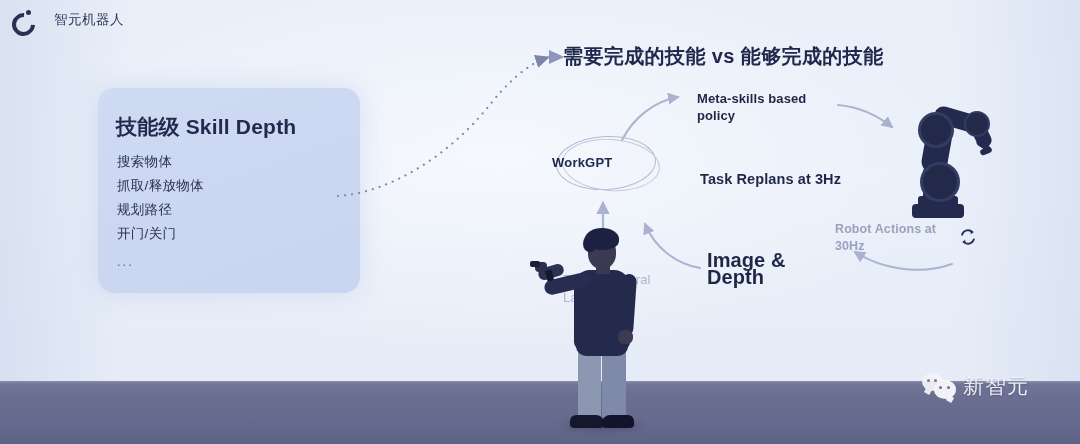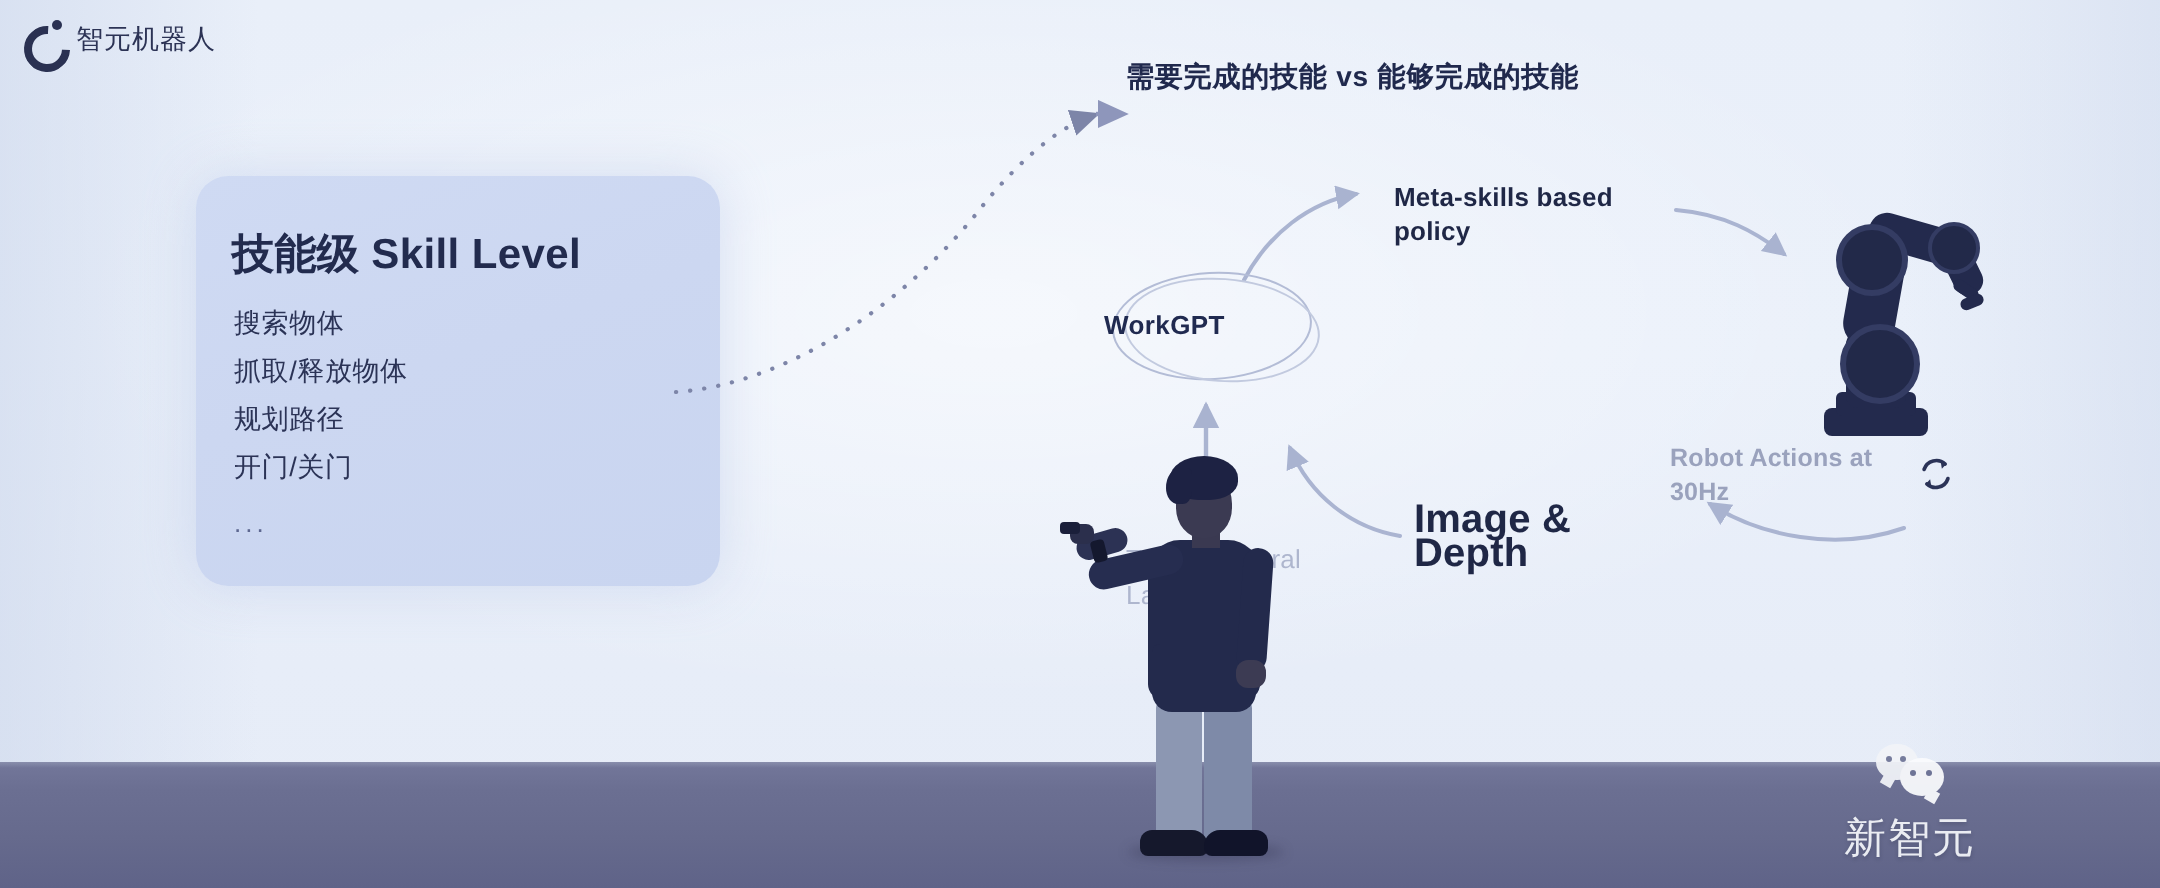--- a/index.html
+++ b/index.html
@@ -29,37 +29,37 @@
     background:linear-gradient(180deg,rgba(140,146,175,.85),rgba(0,0,0,0));
   }
   
   #brand{position:absolute;left:12px;top:10px;display:flex;align-items:center;gap:7px;}
   #brand .mark{position:relative;width:19px;height:19px;}
   #brand .mark .ring{
     position:absolute;left:0;top:3px;width:15px;height:15px;border-radius:50%;
     border:4px solid #2a3152;border-right-color:transparent;transform:rotate(-42deg);
   }
   #brand .mark .dot{position:absolute;right:0px;top:0px;width:5px;height:5px;border-radius:50%;background:#2a3152;}
-  #brand .btxt{font-size:13.5px;color:#2c3355;letter-spacing:.5px;font-weight:500;}
+  #brand .btxt{font-size:13.5px;color:#2c3355;letter-spacing:.5px;font-weight:500;margin-left:16px;}
   
   #skill-card{
     position:absolute;left:98px;top:88px;width:262px;height:205px;
     border-radius:16px;
     background:linear-gradient(160deg,#cfdaf3 0%,#ccd7f1 45%,#c9d5f0 100%);
     box-shadow:0 0 26px rgba(180,196,230,.45);
   }
   #skill-card .title{
     position:absolute;left:18px;top:25px;font-size:21px;font-weight:700;color:#222b4e;letter-spacing:.2px;white-space:nowrap;
   }
   #skill-card ul{list-style:none;margin:0;padding:0;position:absolute;left:19px;top:62px;}
   #skill-card li{font-size:13.5px;color:#2b3356;line-height:24px;font-weight:500;letter-spacing:.3px;}
   #skill-card li.ell{color:#5d6790;font-size:13px;letter-spacing:2px;padding-top:4px;}
   
   #headline{
-    position:absolute;left:563px;top:30px;font-size:14px;font-weight:700;color:#20294d;letter-spacing:.4px;white-space:nowrap;
+    position:absolute;left:563px;top:43px;font-size:20px;font-weight:700;color:#20294d;letter-spacing:.4px;white-space:nowrap;
   }
   
   .dlabel{position:absolute;color:#1f2746;font-size:13px;font-weight:700;line-height:17px;letter-spacing:.1px;}
   #lbl-meta{left:697px;top:90px;}
   #lbl-replan{left:700px;top:171px;font-size:14.5px;font-weight:600;}
   #lbl-imgdepth{left:707px;top:252px;font-size:20px;}
   #lbl-robotact{left:835px;top:221px;color:#9aa2bd;font-weight:700;font-size:12.5px;}
   #lbl-tasknl{left:563px;top:271px;color:#aeb6ce;font-weight:500;font-size:13px;line-height:18px;}
   #lbl-workgpt{left:552px;top:154px;font-size:13px;font-weight:700;color:#202a50;letter-spacing:.2px;}
   
@@ -100,21 +100,21 @@
   #r-link1{left:34px;top:18px;width:26px;height:52px;border-radius:12px;transform:rotate(10deg);}
   #r-j2{left:28px;top:8px;width:30px;height:30px;border-radius:50%;background:#222949;border:3px solid #343c63;}
   #r-link2{left:44px;top:6px;width:44px;height:18px;border-radius:9px;transform:rotate(16deg);}
   #r-j3{left:74px;top:7px;width:22px;height:22px;border-radius:50%;background:#222949;border:2.5px solid #343c63;}
   #r-link3{left:84px;top:18px;width:15px;height:26px;border-radius:7px;transform:rotate(-26deg);}
   #r-grip1{left:86px;top:38px;width:14px;height:6px;border-radius:3px;transform:rotate(34deg);}
   #r-grip2{left:90px;top:44px;width:12px;height:6px;border-radius:3px;transform:rotate(-22deg);}
   
   #refresh-icon{position:absolute;left:957px;top:226px;width:22px;height:22px;}
   
-  #watermark{position:absolute;left:922px;top:372px;display:flex;align-items:center;gap:7px;opacity:.93;flex-direction:column;}
+  #watermark{position:absolute;left:922px;top:372px;display:flex;align-items:center;gap:7px;opacity:.93;}
   #watermark .wbubbles{position:relative;width:34px;height:26px;}
   #watermark .wb1{position:absolute;left:0;top:0;width:21px;height:18px;border-radius:50%;background:#f2f4f8;}
   #watermark .wb1:after{content:"";position:absolute;left:3px;bottom:-3px;width:6px;height:6px;background:#f2f4f8;transform:rotate(30deg);}
   #watermark .wb2{position:absolute;left:12px;top:7px;width:22px;height:19px;border-radius:50%;background:#fbfcfe;}
   #watermark .wb2:after{content:"";position:absolute;right:3px;bottom:-3px;width:6px;height:6px;background:#fbfcfe;transform:rotate(30deg);}
   #watermark .we{position:absolute;width:3.2px;height:3.2px;border-radius:50%;background:#6e7496;}
   #watermark .wtxt{font-size:21px;color:#f4f6fa;font-weight:500;letter-spacing:1px;text-shadow:0 1px 2px rgba(40,45,70,.35);}
 </style>
 </head>
 <body>
@@ -126,21 +126,21 @@
 
   <div id="brand">
     <span class="mark">
       <span class="ring"></span>
         <span class="dot"></span>
     </span>
     <span class="btxt">智元机器人</span>
   </div>
 
   <div id="skill-card">
-    <div class="title">技能级 Skill Level</div>
+    <div class="title">技能级 Skill Depth</div>
     <ul>
       <li>搜索物体</li>
       <li>抓取/释放物体</li>
       <li>规划路径</li>
       <li>开门/关门</li>
       <li class="ell">...</li>
     </ul>
   </div>
 
   <div id="headline">需要完成的技能 vs 能够完成的技能</div>
@@ -175,20 +175,21 @@
 
   <div class="ellipse" id="ell-a"></div>
   <div class="ellipse" id="ell-b"></div>
   <div class="dlabel" id="lbl-workgpt">WorkGPT</div>
 
   <div class="dlabel" id="lbl-meta">
     <div>Meta-skills based</div>
     <div>policy</div>
   </div>
 
+  <div class="dlabel" id="lbl-replan">Task Replans at 3Hz</div>
 
   <div class="dlabel" id="lbl-imgdepth">
     <div>Image &amp;</div>
     <div>Depth</div>
   </div>
 
   <div class="dlabel" id="lbl-robotact">
     <div>Robot Actions at</div>
     <div>30Hz</div>
   </div>

